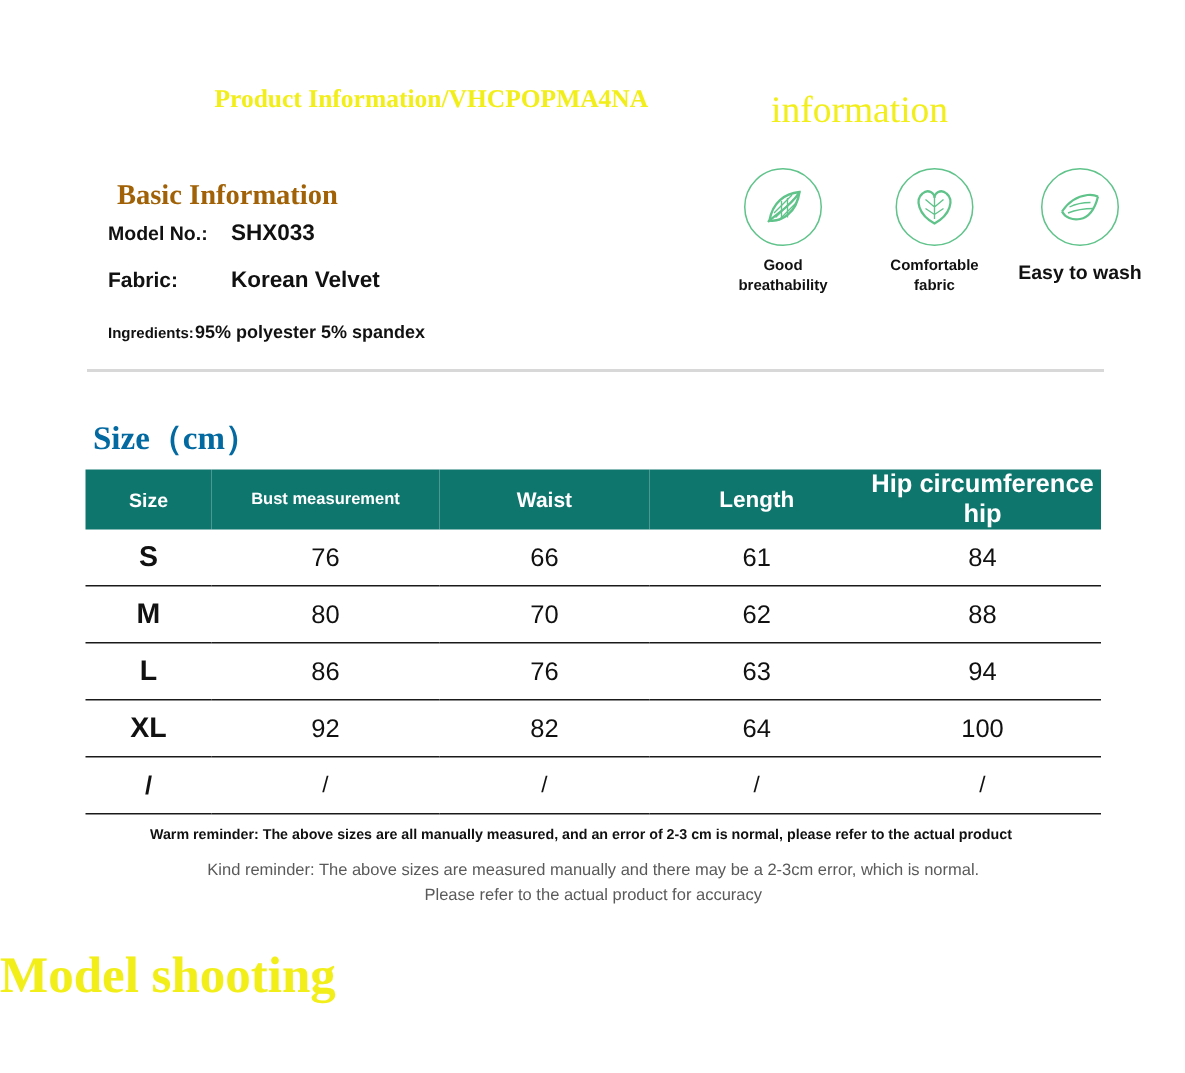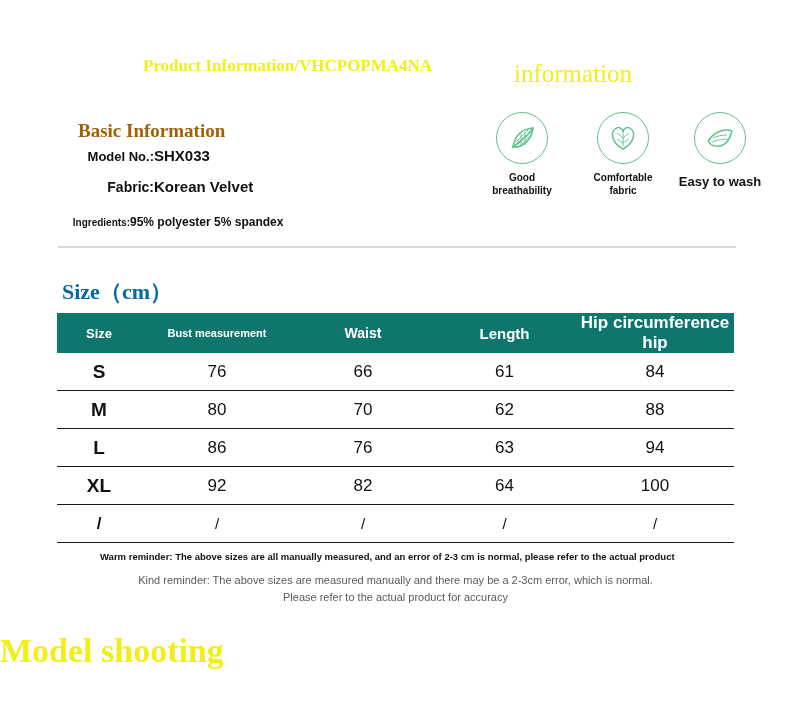--- a/index.html
+++ b/index.html
@@ -57,21 +57,20 @@
   }
   .spec-row {
     position: absolute;
     font-family: "Liberation Sans", sans-serif;
     color: #111;
     white-space: nowrap;
   }
   .spec-label {
     display: inline-block;
     font-weight: bold;
-    text-align: right;
   }
   .spec-value {
     display: inline-block;
     font-weight: bold;
   }
 
   .row-model { left: 72px; top: 147px; font-size: 13px; }
   .row-model .spec-label { width: 82px; font-size: 13px; }
   .row-model .spec-value { font-size: 15px; }
 

